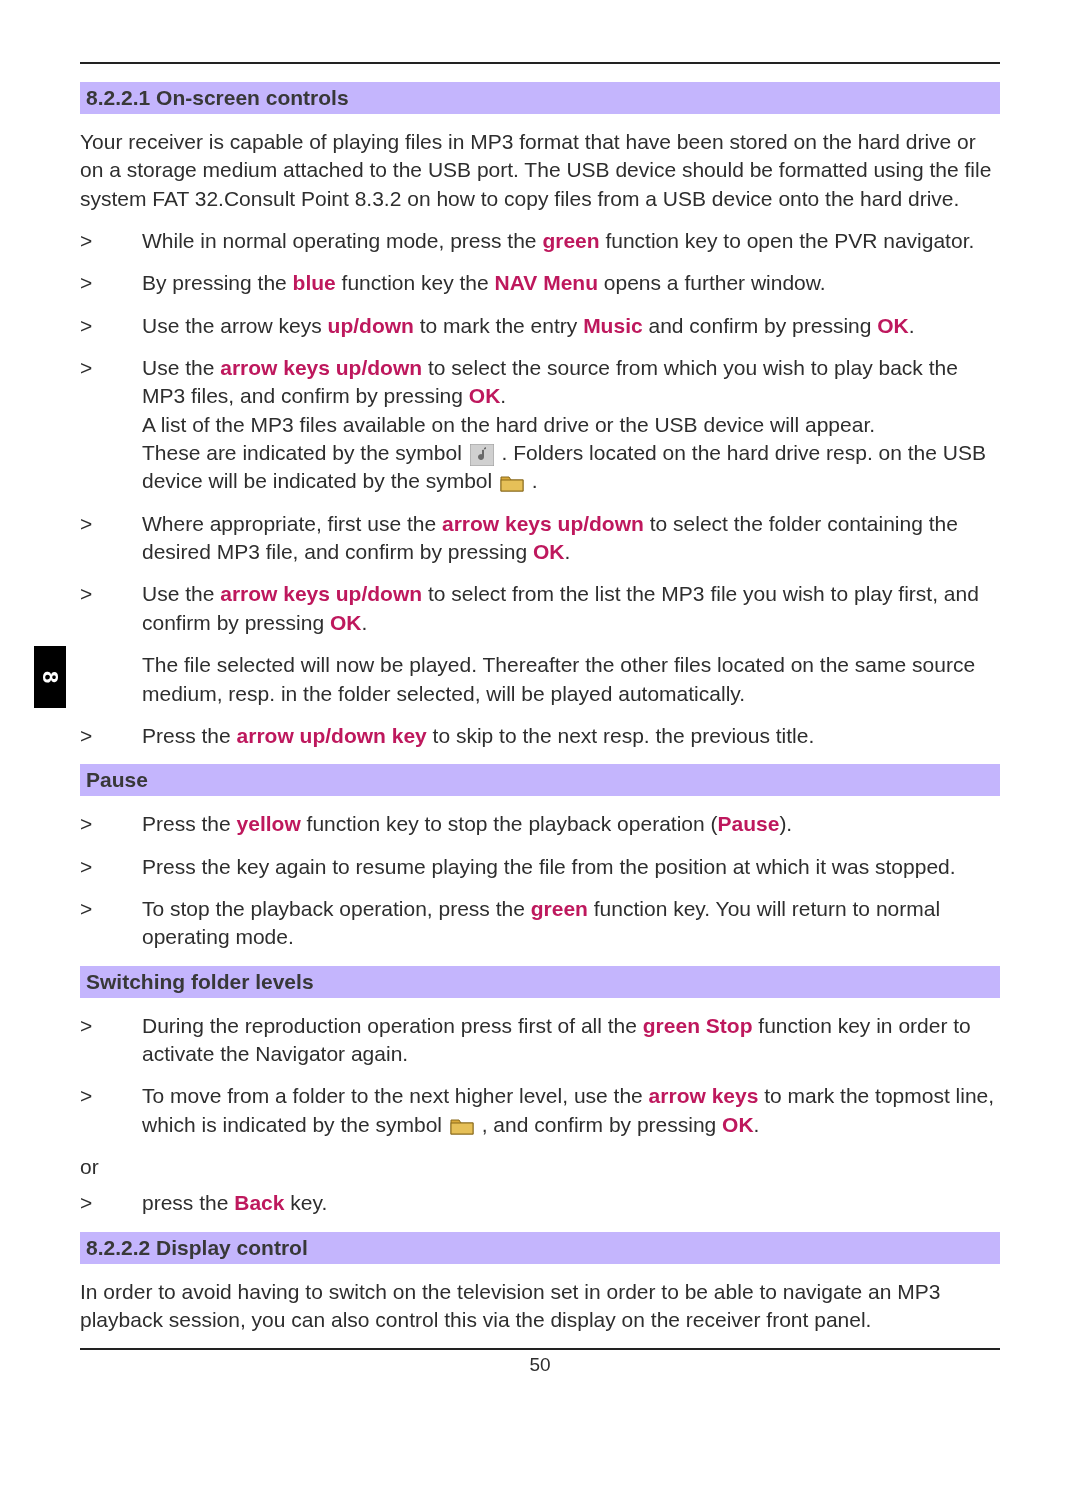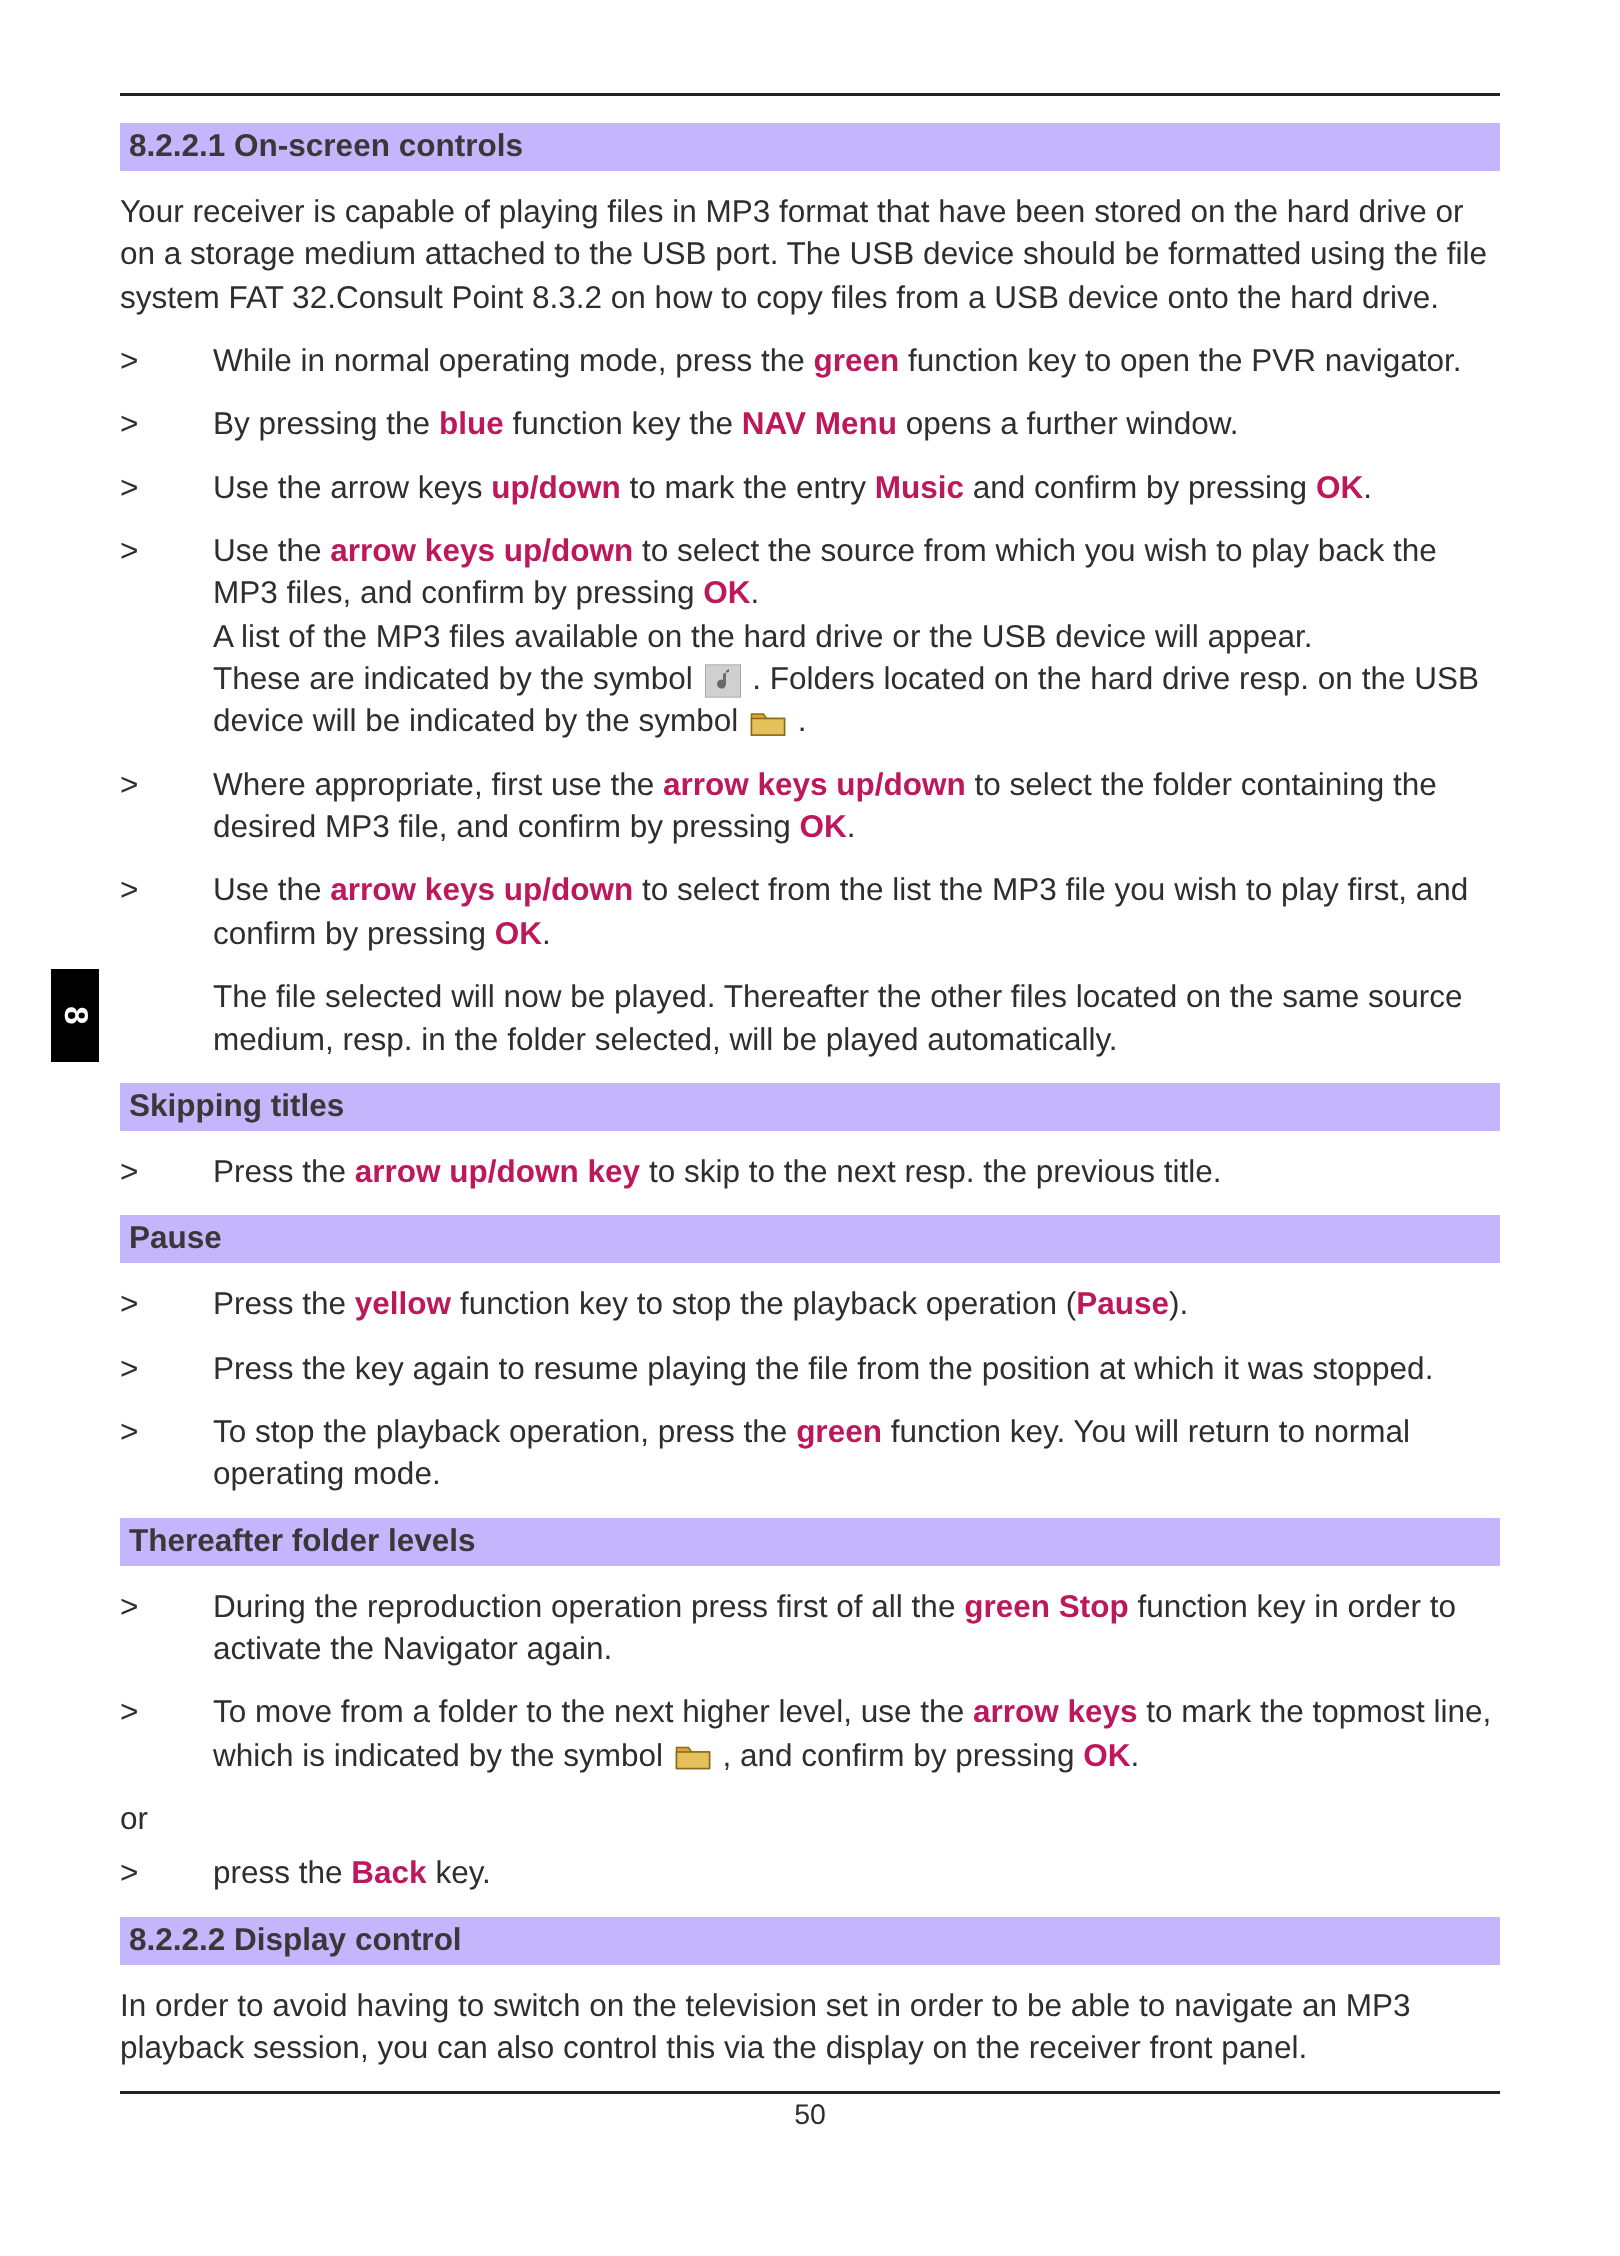--- a/index.html
+++ b/index.html
@@ -163,21 +163,20 @@
     <div class="content-col">
       <span>Use the </span><span class="b">arrow keys up/down</span><span> to select from the list the MP3 file you wish to play first, and confirm by pressing </span><span class="b">OK</span><span>.</span>
     </div>
   </div>
 
   <div class="row">
     <div class="bullet-col"></div>
     <div class="content-col">The file selected will now be played. Thereafter the other files located on the same source medium, resp. in the folder selected, will be played automatically.</div>
   </div>
 
-  <div class="section-head">Skipping titles</div>
 
   <div class="row">
     <div class="bullet-col">&gt;</div>
     <div class="content-col">
       <span>Press the </span><span class="b">arrow up/down key</span><span> to skip to the next resp. the previous title.</span>
     </div>
   </div>
 
   <div class="section-head">Pause</div>
 
@@ -194,21 +193,21 @@
   </div>
 
 
   <div class="row">
     <div class="bullet-col">&gt;</div>
     <div class="content-col">
       <span>To stop the playback operation, press the </span><span class="b">green</span><span> function key. You will return to normal operating mode.</span>
     </div>
   </div>
 
-  <div class="section-head">Thereafter folder levels</div>
+  <div class="section-head">Switching folder levels</div>
 
   <div class="row">
     <div class="bullet-col">&gt;</div>
     <div class="content-col">
       <span>During the reproduction operation press first of all the </span><span class="b">green Stop</span><span> function key in order to activate the Navigator again.</span>
     </div>
   </div>
 
   <div class="row">
     <div class="bullet-col">&gt;</div>

